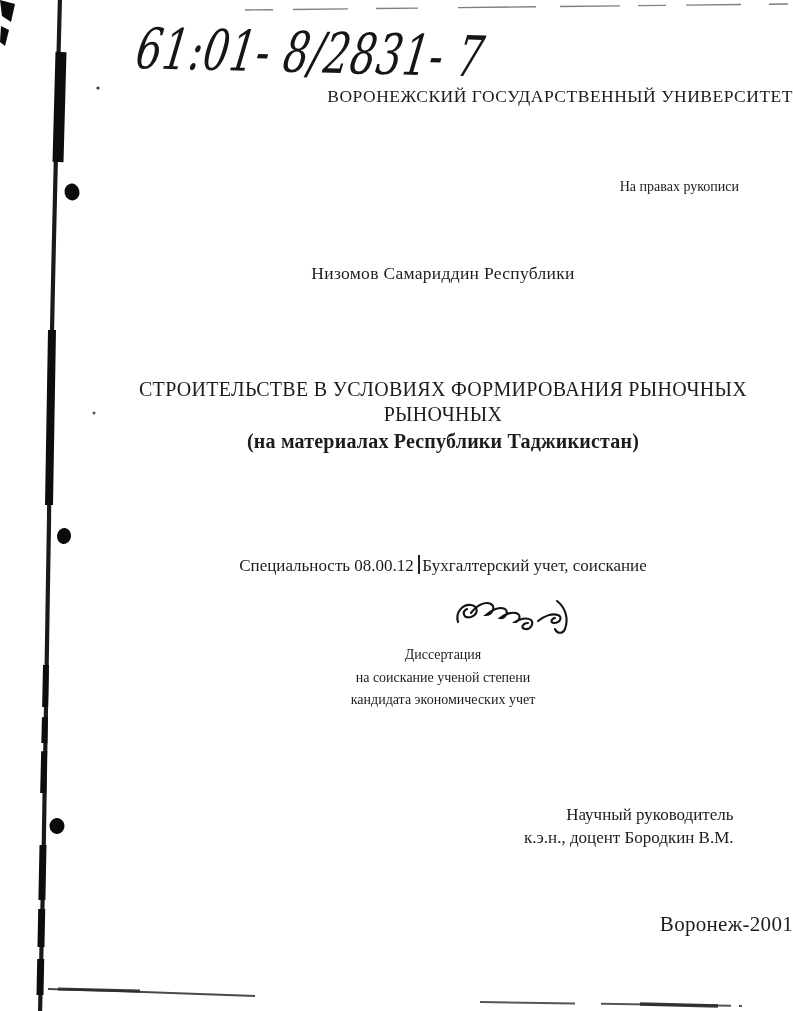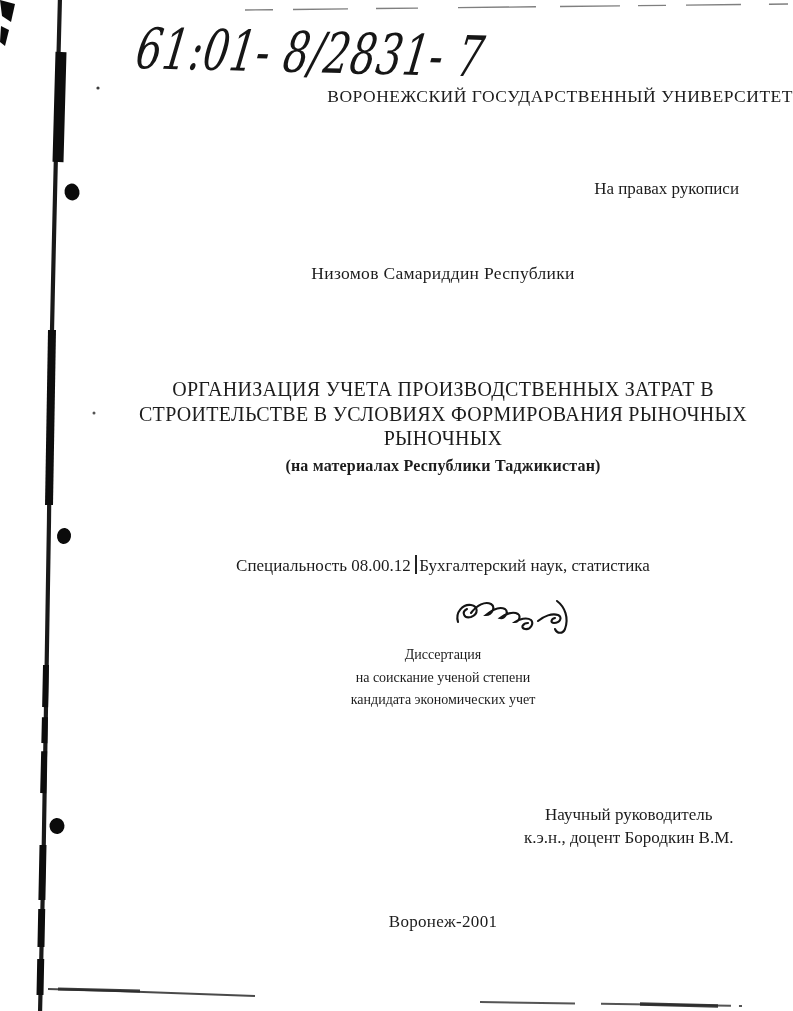--- a/index.html
+++ b/index.html
@@ -31,35 +31,35 @@
   .university {
     top:86px;
     font-size:17.5px;
     letter-spacing:0.5px;
     white-space:nowrap;
     text-align:right;
   }
   .manuscript {
     top:179px; left:93px; width:646px;
     text-align:right;
-    font-size:17px;
+    font-size:14px;
   }
   .author {
     top:263px;
     font-size:17.5px;
     letter-spacing:0.3px;
   }
   .title-block {
     top:377px;
     font-size:20px;
     line-height:24.5px;
     letter-spacing:0.3px;
   }
   .title-subtitle {
-    font-size:16px;
+    font-size:20px;
     font-weight:bold;
     letter-spacing:0.2px;
     margin-top:3px;
   }
   .specialty {
     top:555px;
     font-size:17px;
   }
   .spec-tick {
     display:inline-block;
@@ -70,27 +70,28 @@
   }
   .thesis-block {
     top:644px;
     font-size:14px;
     line-height:22.5px;
   }
   .supervisor {
     top:803px; left:524px;
     font-size:17px;
     line-height:23px;
-    text-align:center;
+    text-align:right;
     white-space:nowrap;
   }
   .city-year {
     top:912px;
-    font-size:17px;
+    font-size:21px;
     letter-spacing:0.3px;
+    text-align:right;
   }
   .signature-svg {
     left:446px; top:592px;
     width:136px; height:48px;
   }
   .artifacts-svg {
     left:0; top:0; width:793px; height:1011px;
     pointer-events:none;
   }
 </style>
@@ -127,28 +128,27 @@
 
   <div class="abs catalog">61:01- 8/2831- 7</div>
 
   <div class="abs centered university">ВОРОНЕЖСКИЙ ГОСУДАРСТВЕННЫЙ УНИВЕРСИТЕТ</div>
 
   <div class="abs manuscript">На правах рукописи</div>
 
   <div class="abs centered author">Низомов Самариддин Республики</div>
 
   <div class="abs centered title-block">
-    <div>ОРГАНИЗАЦИЯ УЧЕТА ПРОИЗВОДСТВЕННЫХ ЗАТРАТ В</div>
     <div>СТРОИТЕЛЬСТВЕ В УСЛОВИЯХ ФОРМИРОВАНИЯ РЫНОЧНЫХ</div>
     <div>РЫНОЧНЫХ</div>
     <div class="title-subtitle">(на материалах Республики Таджикистан)</div>
   </div>
 
   <div class="abs centered specialty">
-    <span>Специальность 08.00.12</span><span class="spec-tick"></span><span>Бухгалтерский наук, статистика</span>
+    <span>Специальность 08.00.12</span><span class="spec-tick"></span><span>Бухгалтерский учет, соискание</span>
   </div>
 
   <svg class="abs signature-svg" viewBox="0 0 136 48" xmlns="http://www.w3.org/2000/svg" aria-hidden="true">
     <g fill="none" stroke="#141414" stroke-width="2.1" stroke-linecap="round">
       <path d="M12,30 C9,20 17,12 25,13 C32,14 33,22 25,25 C18,27 15,20 21,17"></path>
       <path d="M25,21 C31,13 39,9 45,12 C50,15 46,23 40,23 C46,18 53,14 59,17 C63,20 59,27 54,26 C59,22 67,19 72,22 C75,24 73,30 69,30 C73,27 81,25 85,28 C88,31 85,38 79,37 C74,36 77,31 82,31"></path>
       <path d="M92,29 C98,24 106,21 112,23 C117,25 114,31 108,31 C104,31 105,27 109,26"></path>
       <path d="M111,9 C119,15 123,26 119,37 C117,42 111,42 109,37"></path>
     </g>
   </svg>

